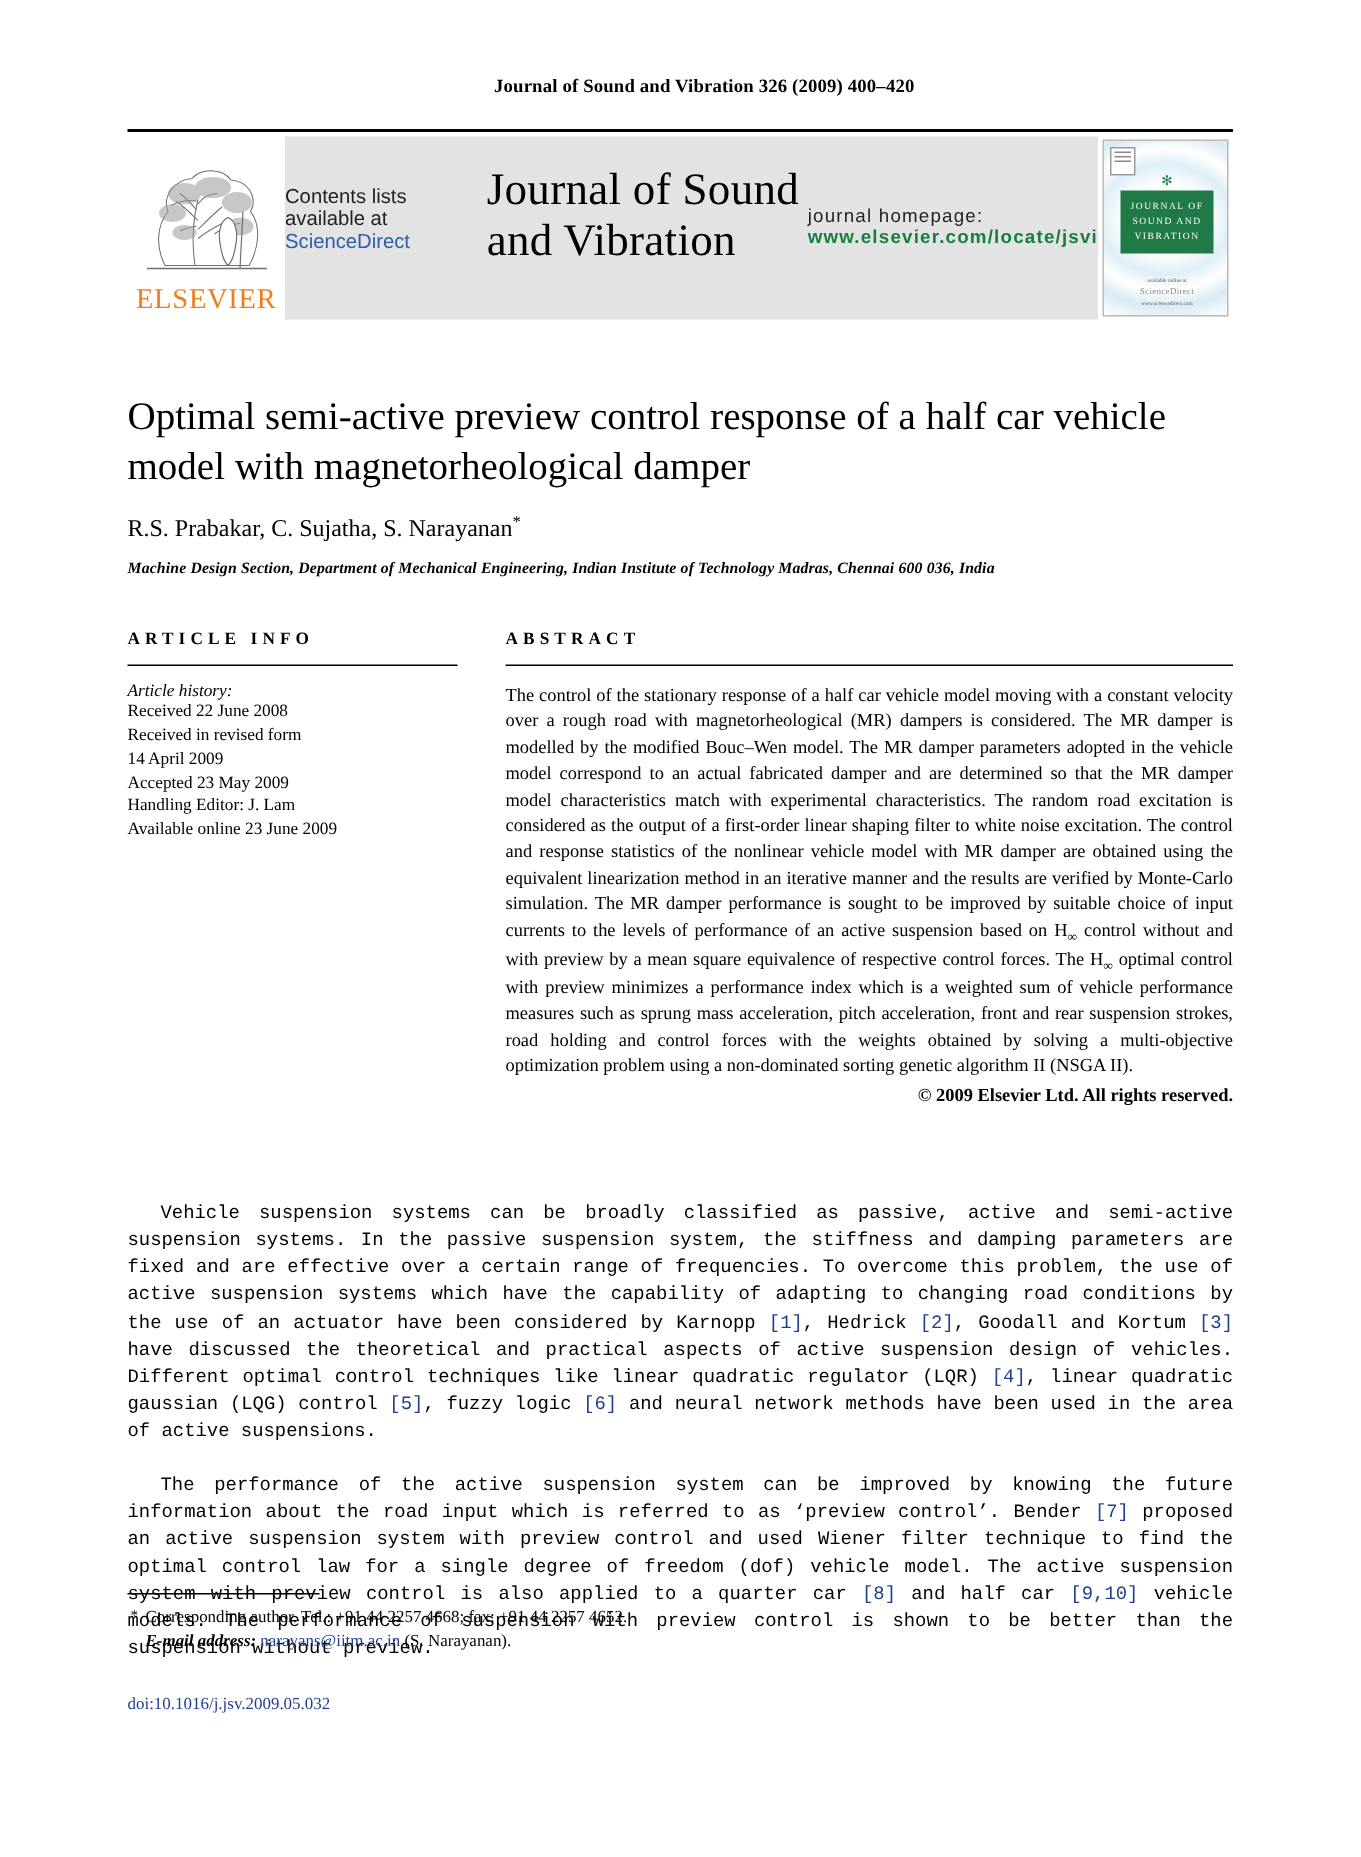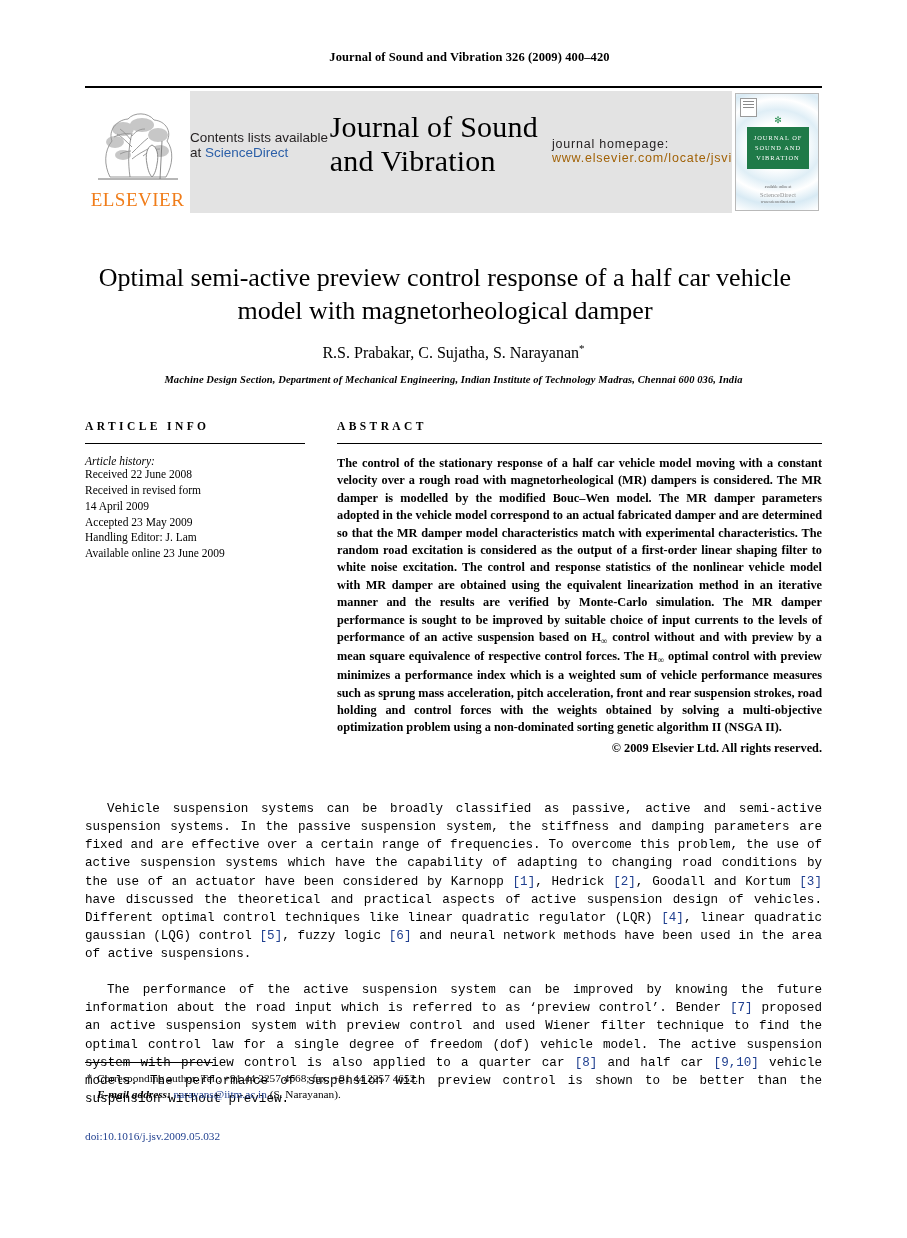--- a/index.html
+++ b/index.html
@@ -109,21 +109,22 @@
     margin-bottom: 14px;
     letter-spacing: 0.2px;
   }
   .banner-homepage {
     font-family: "Liberation Sans", sans-serif;
     font-size: 12.5px;
     color: #231f20;
     letter-spacing: 0.8px;
   }
   .banner-homepage .url {
-    color: #a16207;
+    color: #15803d;
+    font-weight: bold;
   }
   .cover-thumb {
     width: 90px;
     flex: 0 0 90px;
     position: relative;
     background: #ffffff;
     display: flex;
     align-items: center;
     justify-content: center;
   }
@@ -199,21 +200,20 @@
     color: #8d8d8d;
     letter-spacing: 0.2px;
   }
 
   
   .title-block {
     position: absolute;
     top: 262px;
     left: 85px;
     width: 737px;
-    text-align: center;
   }
   .paper-title {
     font-family: "Liberation Serif", serif;
     font-size: 26px;
     line-height: 1.26;
     font-weight: normal;
     margin: 0 0 14px 0;
     color: #000;
     max-width: 720px;
   }
@@ -271,21 +271,21 @@
     font-size: 11.5px;
     margin: 0;
   }
   .history-line {
     font-size: 11.5px;
     line-height: 1.38;
     margin: 0;
   }
   .abstract-text {
     font-family: "Liberation Serif", serif;
-    font-weight: bold;
+    font-weight: normal;
     font-size: 12.3px;
     line-height: 1.415;
     text-align: justify;
     margin: 0;
   }
   .abstract-text sub {
     font-size: 9px;
   }
   .copyright-line {
     font-family: "Liberation Serif", serif;

